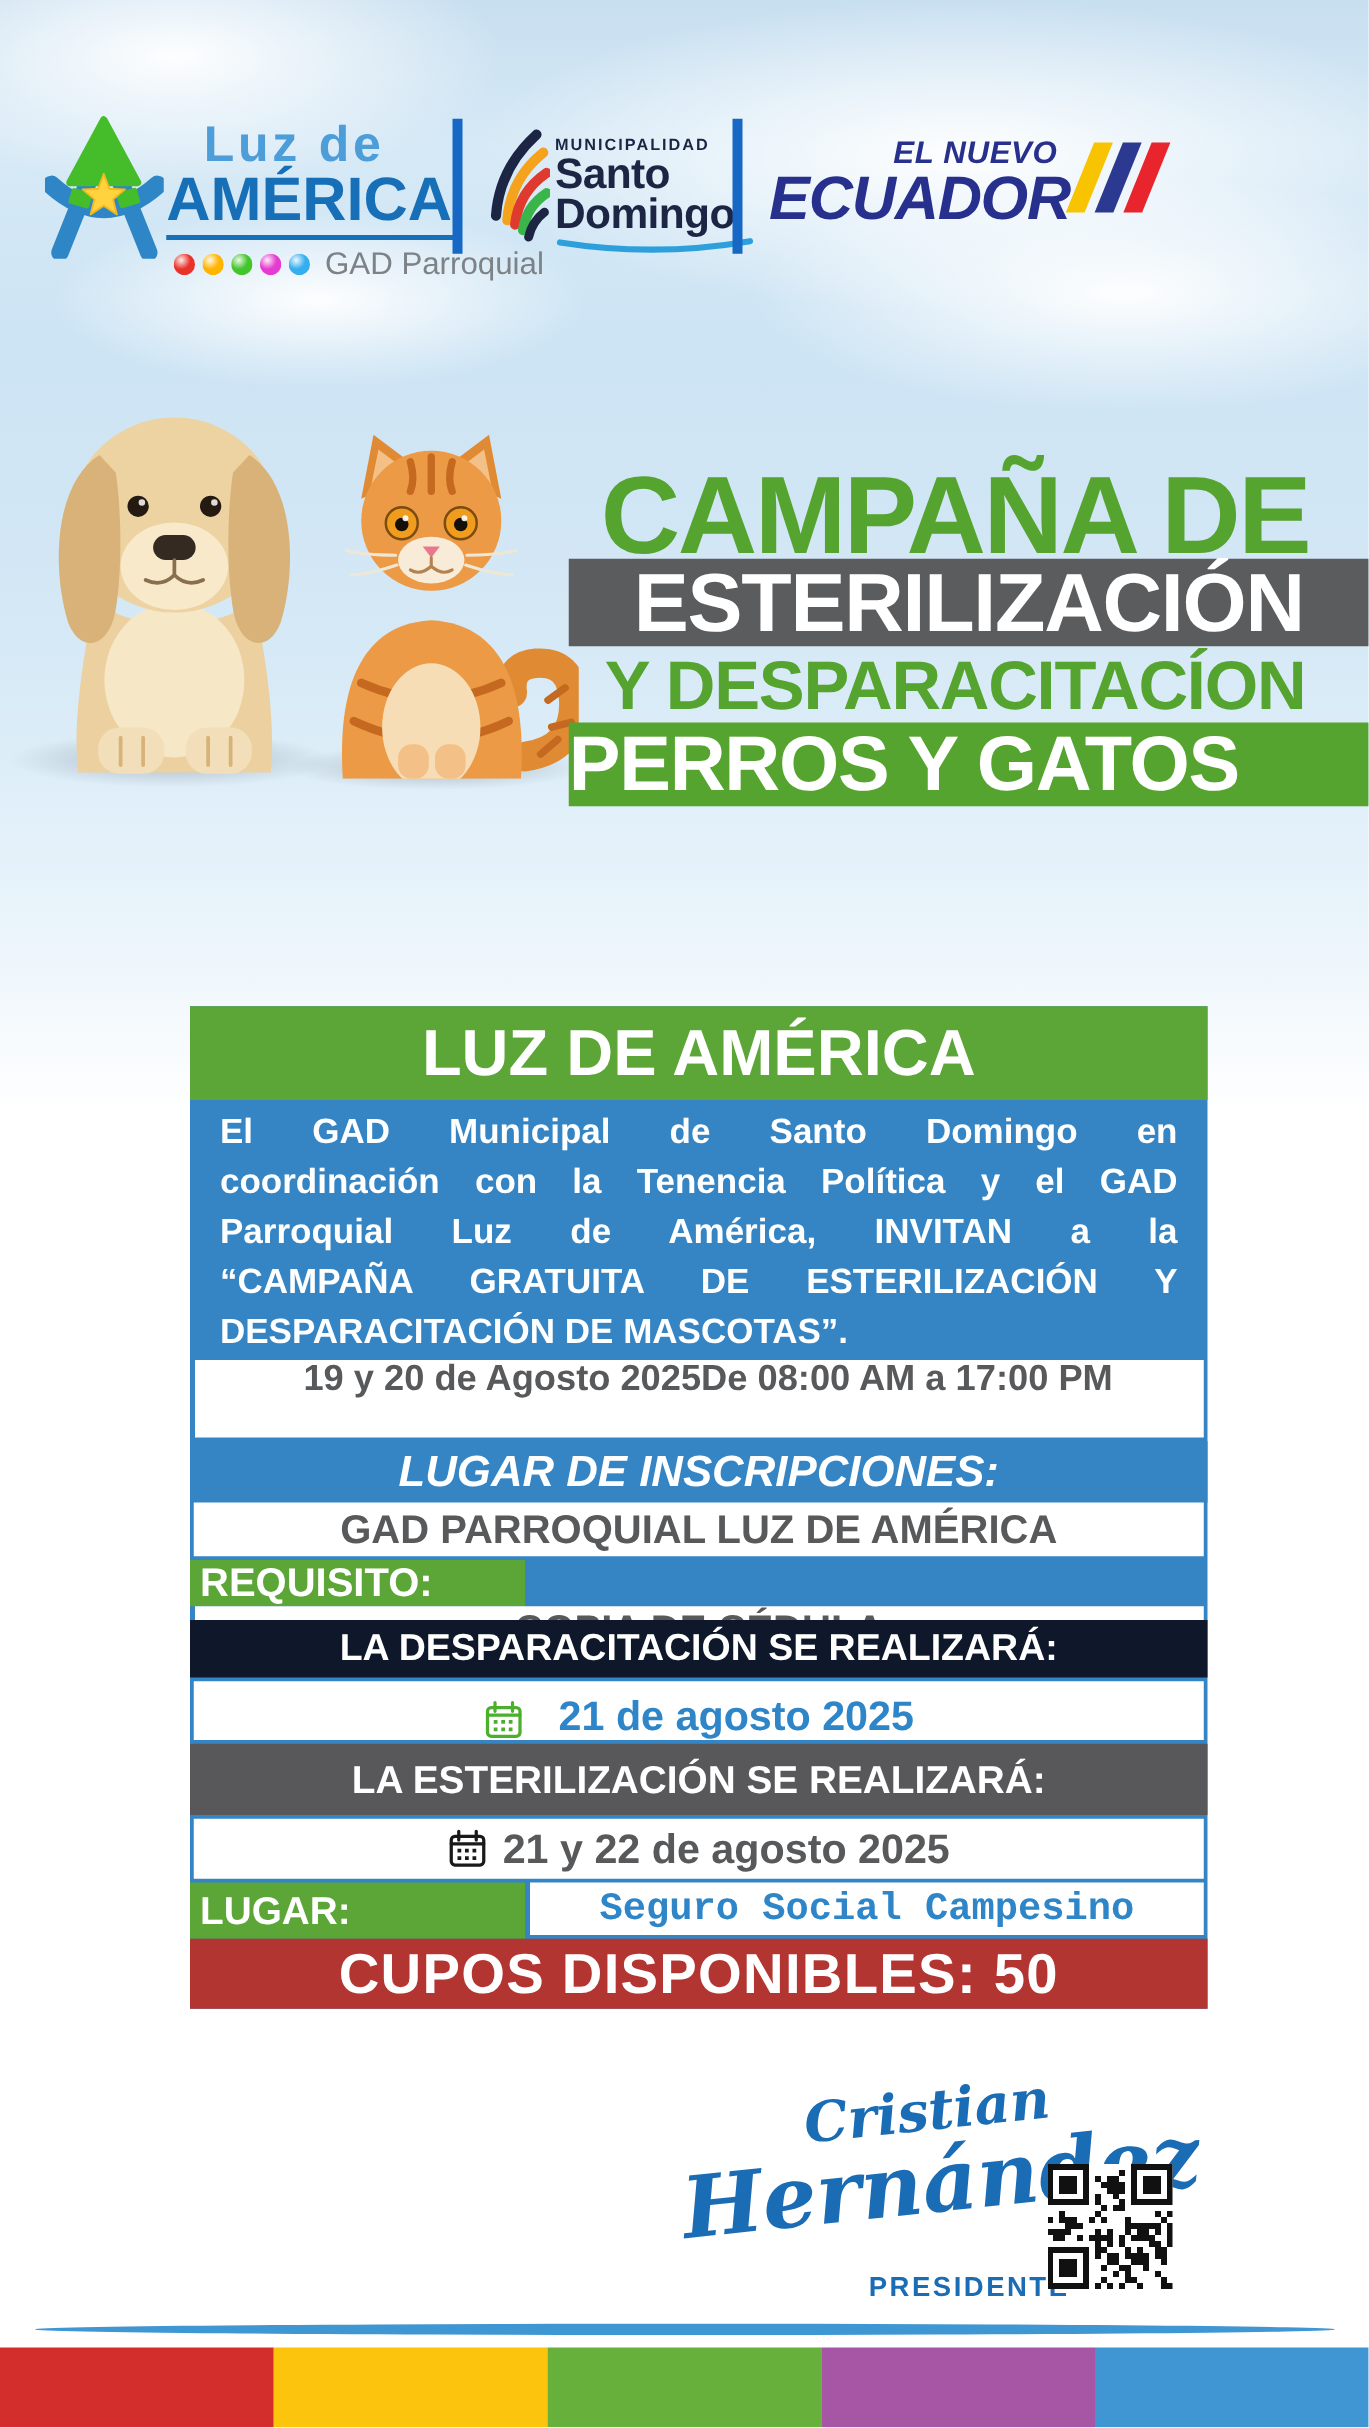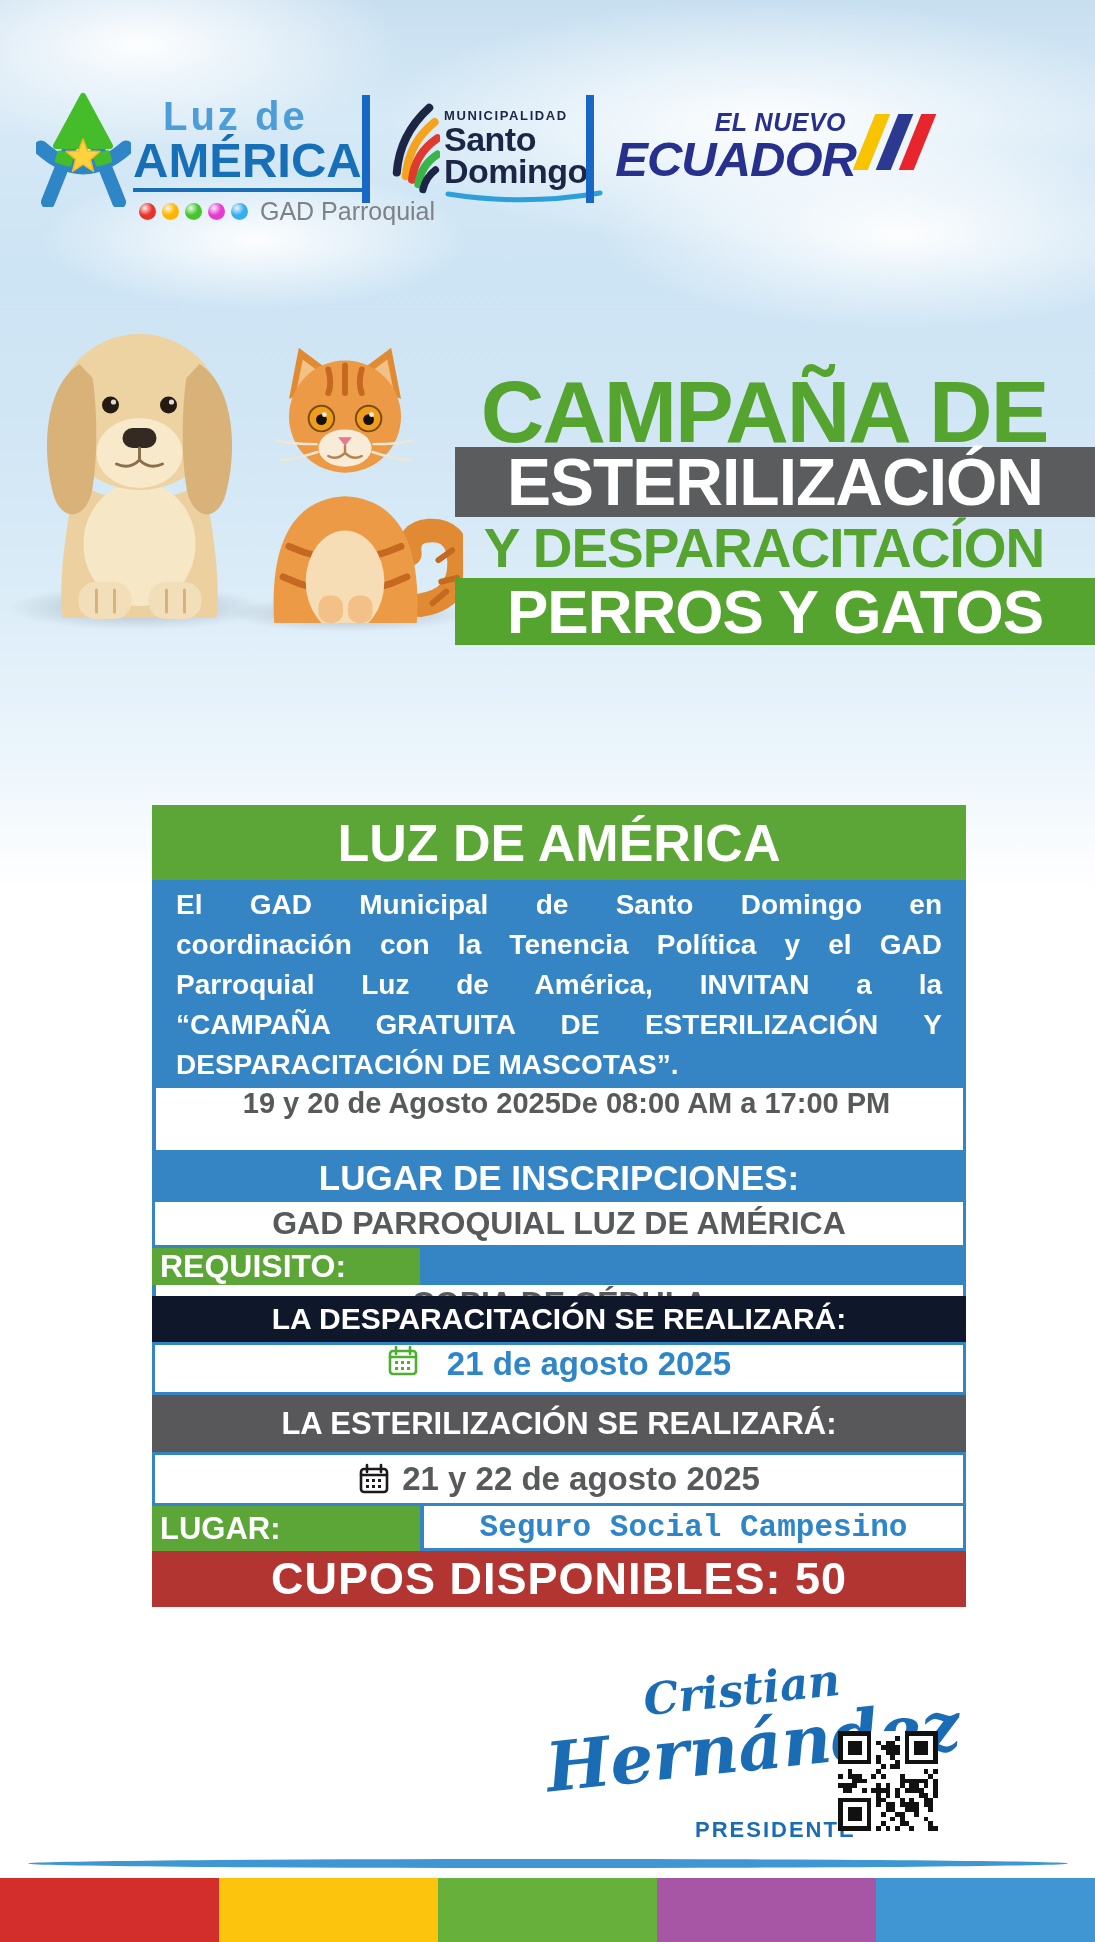--- a/index.html
+++ b/index.html
@@ -51,39 +51,39 @@
   .shadow{position:absolute;border-radius:50%;background:radial-gradient(closest-side,rgba(100,110,125,.42),rgba(100,110,125,0));}
   .dog-shadow{left:8px;top:586px;width:258px;height:44px;}
   .cat-shadow{left:230px;top:596px;width:238px;height:36px;}
   .dog-img{position:absolute;left:22px;top:292px;width:235px;height:330px;}
   .cat-img{position:absolute;left:228px;top:338px;width:235px;height:285px;}
 
   
   .title-campana{position:absolute;left:450px;top:368px;width:628px;text-align:center;color:#55a42f;font-size:88px;font-weight:700;letter-spacing:-2px;line-height:1;}
   .band-esterilizacion{position:absolute;left:455px;top:447px;width:640px;height:70px;background:#5b5c5e;color:#fff;font-size:66px;font-weight:700;letter-spacing:-1px;display:flex;align-items:center;justify-content:center;}
   .title-desparacitacion{position:absolute;left:450px;top:521px;width:628px;text-align:center;color:#55a42f;font-size:55px;font-weight:700;letter-spacing:-1px;line-height:1;}
-  .band-perros{position:absolute;left:455px;top:578px;width:640px;height:67px;background:#55a42f;color:#fff;font-size:62px;font-weight:700;letter-spacing:-1px;display:flex;align-items:center;justify-content:center;}
+  .band-perros{position:absolute;left:455px;top:578px;width:640px;height:67px;background:#55a42f;color:#fff;font-size:62px;font-weight:700;letter-spacing:-1px;display:flex;align-items:center;justify-content:flex-start;}
 
   
   .info-table{position:absolute;left:152px;top:805px;width:814px;background:#3585c5;display:flex;flex-direction:column;}
   .t-header{height:75px;background:#5ba636;color:#fff;font-size:52px;font-weight:700;display:flex;align-items:center;justify-content:center;}
   .t-paragraph{height:205px;box-sizing:border-box;padding:5px 24px 0;color:#fff;font-weight:700;font-size:28px;}
   .p-line{height:40px;line-height:40px;text-align:justify;text-align-last:justify;white-space:nowrap;}
   .p-line.last{text-align-last:left;}
   .t-row3{height:68px;display:flex;}
   .cell-green{background:#5ba636;color:#fff;font-weight:700;display:flex;align-items:center;box-sizing:border-box;}
   .t-row3 .cell-green{width:268px;font-size:30px;padding-left:8px;}
   .t-row3-right{flex:1;background:#fff;margin:3px 3px 3px 4px;color:#58595b;font-weight:700;font-size:29px;line-height:31px;display:flex;flex-direction:row;justify-content:center;padding-left:14px;}
-  .t-band-blue{height:49px;background:#3585c5;color:#fff;font-size:35px;font-weight:700;display:flex;align-items:center;justify-content:center;}
+  .t-band-blue{height:49px;background:#3585c5;color:#fff;font-size:35px;font-weight:700;display:flex;align-items:center;justify-content:center;font-style:italic;}
   .t-white{height:43px;background:#fff;margin:0 3px 3px;color:#58595b;font-weight:700;font-size:32px;display:flex;align-items:center;justify-content:center;}
   .t-row6{height:48px;display:flex;flex-direction:column;}
   .t-row6 .cell-green{width:268px;font-size:32px;padding-left:8px;}
   .t-row6-right{flex:1;background:#fff;margin:0 3px 0 4px;color:#58595b;font-weight:700;font-size:32px;display:flex;align-items:center;justify-content:center;}
   .t-band-blue2{height:46px;background:#0f172a;color:#fff;font-size:30px;font-weight:700;display:flex;align-items:center;justify-content:center;}
-  .t-date{height:47px;background:#fff;margin:3px;color:#2e86c8;font-size:33px;font-weight:700;display:flex;align-items:flex-start;justify-content:center;gap:28px;}
+  .t-date{height:47px;background:#fff;margin:3px;color:#2e86c8;font-size:33px;font-weight:700;display:flex;align-items:flex-end;justify-content:center;gap:28px;}
   .t-band-gray{height:57px;background:#58585a;color:#fff;font-size:31px;font-weight:700;display:flex;align-items:center;justify-content:center;}
   .t-date2{height:48px;background:#fff;margin:3px;color:#58595b;font-size:33px;font-weight:700;display:flex;align-items:center;justify-content:center;gap:12px;}
   .t-row11{height:45px;display:flex;}
   .t-row11 .cell-green{width:268px;font-size:31px;padding-left:8px;}
   .t-row11-right{flex:1;background:#fff;margin:0 3px 3px 4px;color:#2e86c8;font-size:31px;font-weight:700;display:flex;align-items:center;justify-content:center;font-family:Liberation Mono, monospace;}
   .t-red{height:56px;background:#b23532;color:#fff;font-size:45px;font-weight:700;display:flex;align-items:center;justify-content:center;letter-spacing:1px;}
   .cal{width:32px;height:32px;flex:0 0 auto;}
 
   
   .signature{position:absolute;left:460px;top:1662px;width:430px;height:195px;color:#1a6cb5;}

